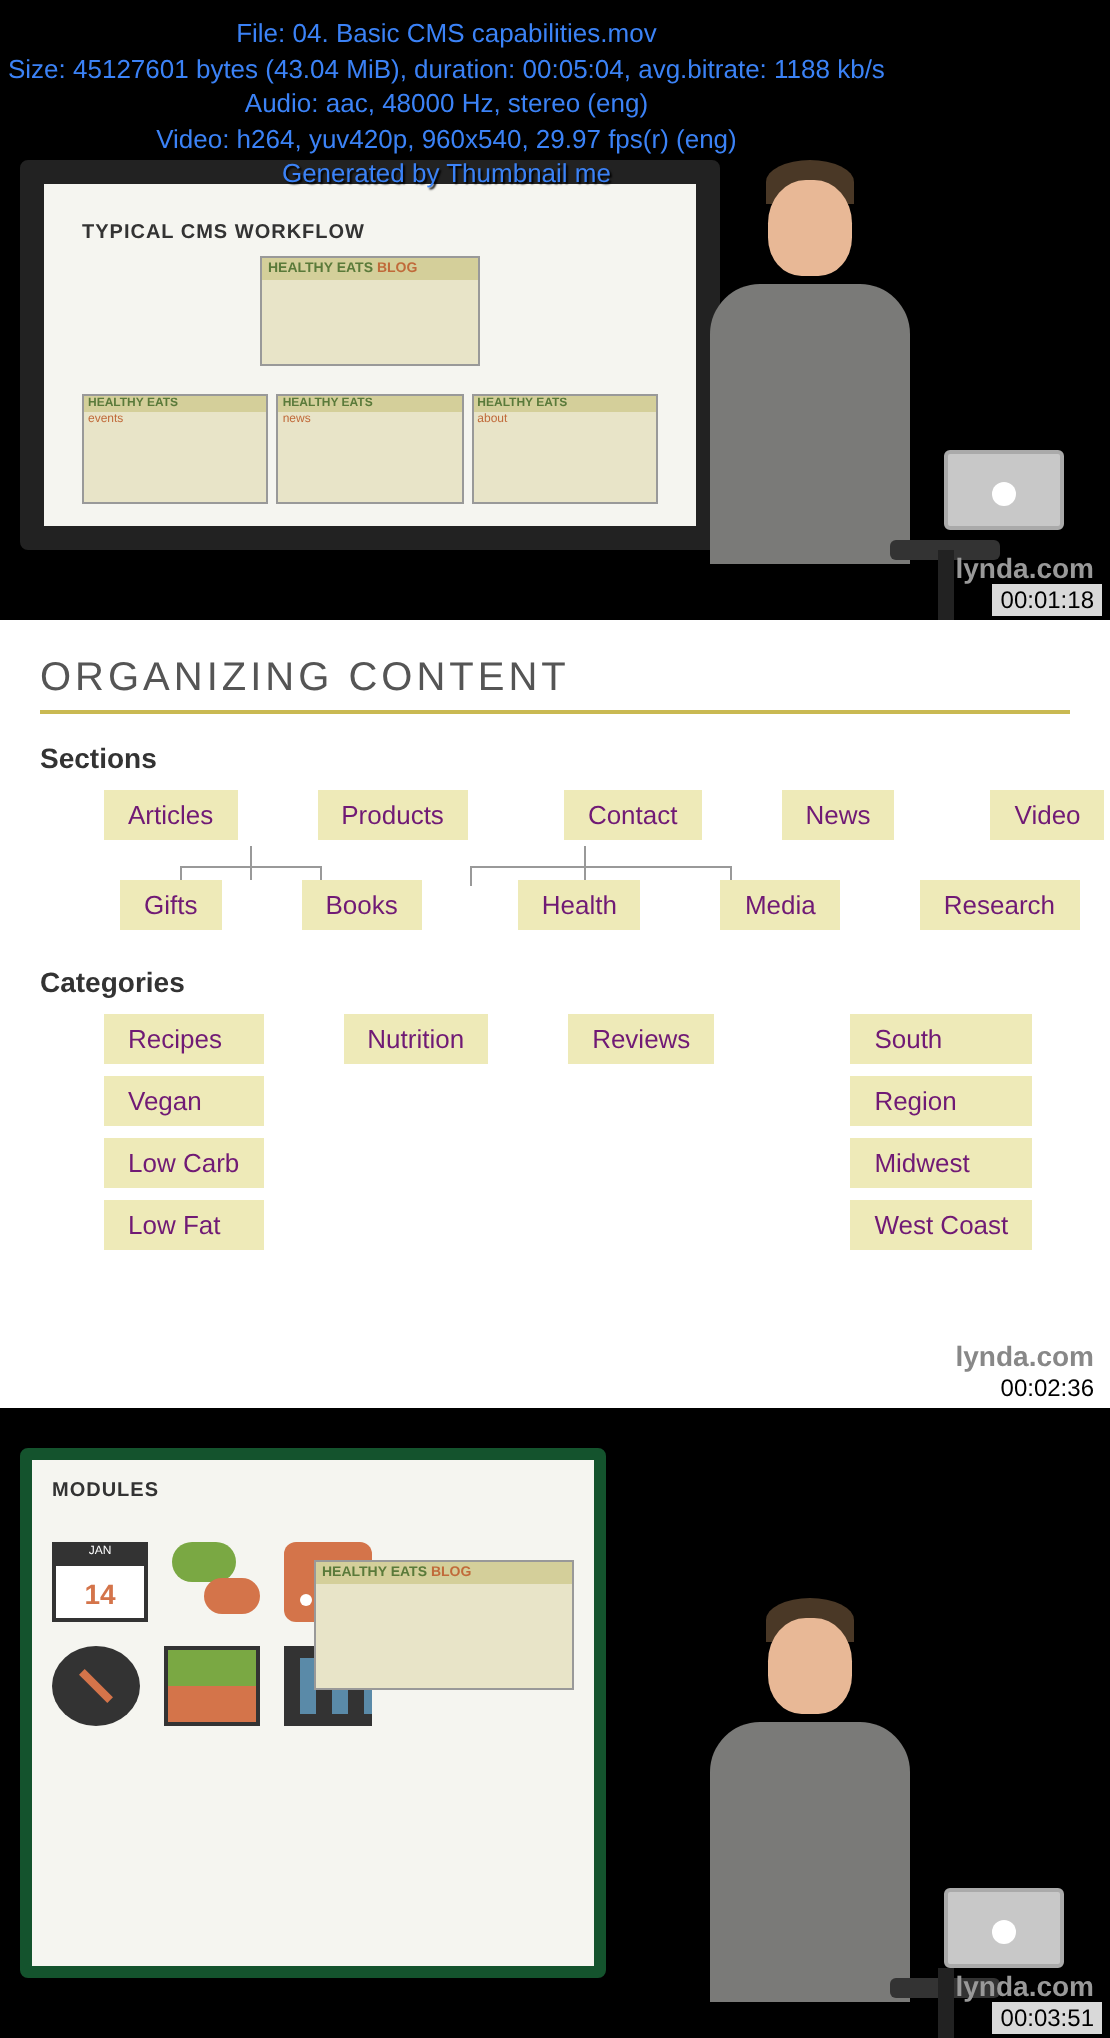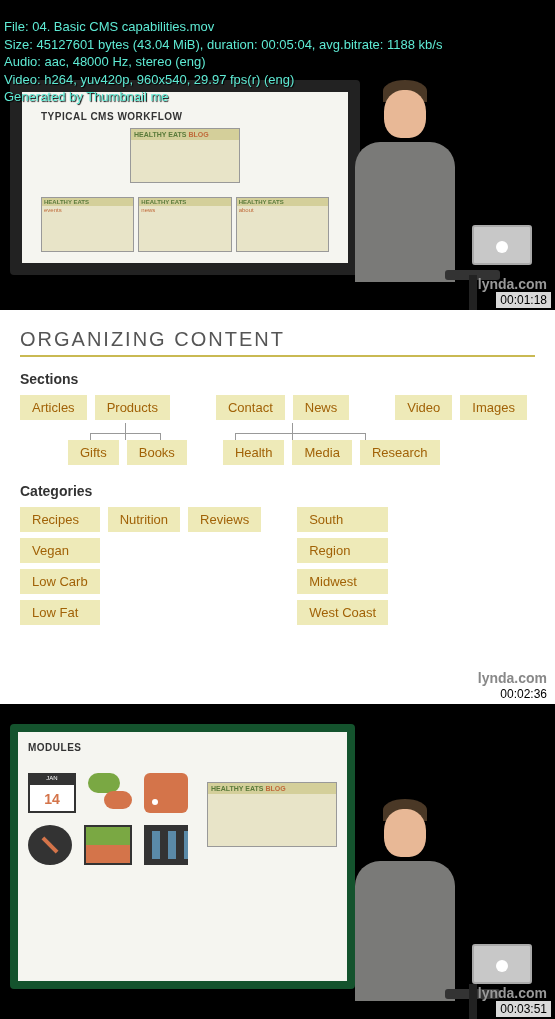--- a/index.html
+++ b/index.html
@@ -1,17 +1,17 @@
 <!DOCTYPE html>
 <html><head>
 <meta charset="utf-8">
 <style>
 * { margin: 0; padding: 0; box-sizing: border-box; }
 body { width: 555px; font-family: Arial, sans-serif; background: #000; }
-.meta-overlay { position: absolute; top: 18px; left: 4px; color: #5eead4; font-size: 13px; line-height: 1.35; z-index: 10; text-shadow: 1px 1px 1px #000; }
+.meta-overlay { position: absolute; top: 8px; left: 4px; color: #3b82f6; font-size: 13px; line-height: 1.35; z-index: 10; text-shadow: 1px 1px 1px #000; text-align: center; }
 .frame { position: relative; width: 555px; overflow: hidden; }
 .frame-1 { height: 310px; background: #000; }
 .frame-2 { height: 394px; background: #fff; }
 .frame-3 { height: 315px; background: #000; }
 .timestamp { position: absolute; bottom: 2px; right: 4px; background: rgba(255,255,255,0.85); color: #000; font-size: 12px; padding: 1px 4px; }
 .watermark { position: absolute; bottom: 18px; right: 8px; color: #999; font-size: 14px; font-weight: bold; }
 
 
 .board { position: absolute; left: 10px; top: 80px; width: 350px; height: 195px; background: #f5f5f0; border: 12px solid #222; border-radius: 4px; padding: 19px; }
 .board-title { font-size: 10px; font-weight: bold; color: #333; margin-bottom: 6px; letter-spacing: 0.5px; }
@@ -31,30 +31,30 @@
 .stand { position: absolute; right: 55px; bottom: 30px; width: 55px; height: 10px; background: #333; border-radius: 3px; }
 .stand-pole { position: absolute; right: 78px; bottom: 0; width: 8px; height: 35px; background: #222; }
 
 
 .slide-pad { padding: 18px 20px; }
 .slide-title { font-size: 20px; color: #555; letter-spacing: 2px; font-weight: 300; margin-bottom: 4px; }
 .title-rule { height: 2px; background: #c9b952; margin-bottom: 14px; }
 .section-label { font-size: 14px; font-weight: bold; color: #333; margin-bottom: 8px; }
 .tag-area { margin-bottom: 18px; }
 .tag-row { display: flex; gap: 8px; margin-bottom: 6px; align-items: center; position: relative; }
-.tag { background: #eeeab8; color: #a16207; font-size: 13px; padding: 5px 12px; white-space: nowrap; }
+.tag { background: #eeeab8; color: #701a75; font-size: 13px; padding: 5px 12px; white-space: nowrap; margin-left: 32px; }
 .spacer-sm { width: 30px; }
 .conn { position: relative; height: 14px; }
 .conn-v { position: absolute; width: 1px; background: #999; }
 .conn-h { position: absolute; height: 1px; background: #999; }
 .col-group { display: flex; gap: 8px; }
 .col { display: flex; flex-direction: column; gap: 6px; }
 
 
-.board3 { position: absolute; left: 10px; top: 20px; width: 345px; height: 265px; background: #f5f5f0; border: 8px solid #14532d; border-radius: 4px; padding: 10px; }
+.board3 { position: absolute; left: 10px; top: 20px; width: 293px; height: 265px; background: #f5f5f0; border: 6px solid #14532d; border-radius: 4px; padding: 10px; }
 .mod-icons { display: flex; flex-wrap: wrap; gap: 12px; width: 160px; margin-top: 20px; }
 .mod-icon { width: 44px; height: 40px; padding-left: 44px; }
 .icon-cal { background: #fff; border: 2px solid #333; position: relative; }
 .icon-cal::before { content: ''; position: absolute; top: 0; left: 0; right: 0; height: 10px; background: #333; }
 .icon-cal-text { position: absolute; bottom: 4px; left: 0; right: 0; text-align: center; font-size: 14px; font-weight: bold; color: #d4744a; }
 .icon-cal-month { position: absolute; top: 0; left: 0; right: 0; text-align: center; font-size: 6px; color: #fff; }
 .icon-chat { position: relative; }
 .icon-chat-1 { width: 32px; height: 20px; background: #7aa843; border-radius: 10px; position: absolute; top: 0; left: 0; }
 .icon-chat-2 { width: 28px; height: 18px; background: #d4744a; border-radius: 9px; position: absolute; bottom: 4px; right: 0; }
 .icon-rss { background: #d4744a; border-radius: 6px; position: relative; }

